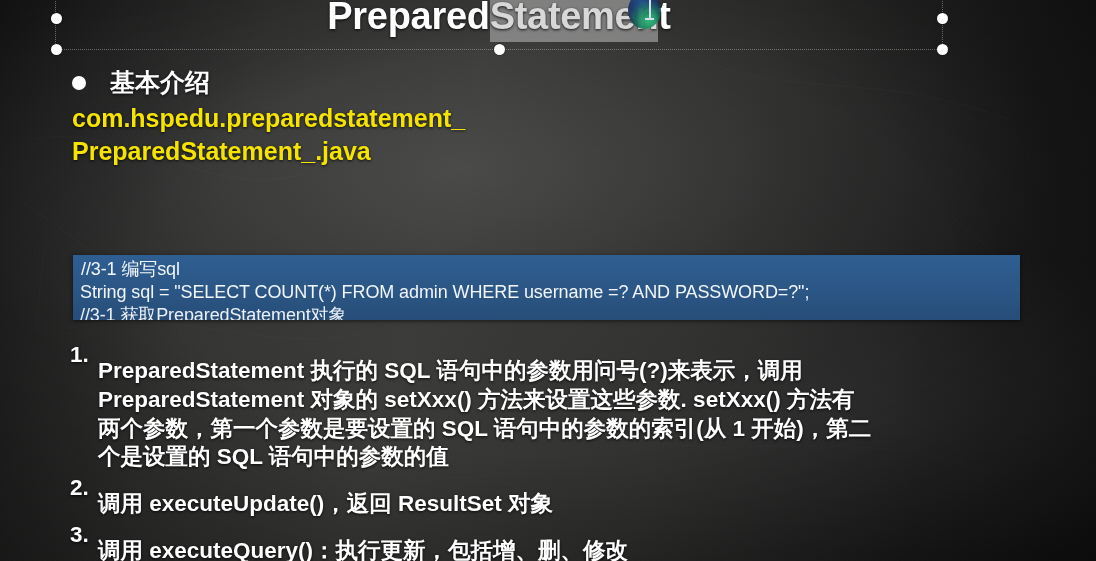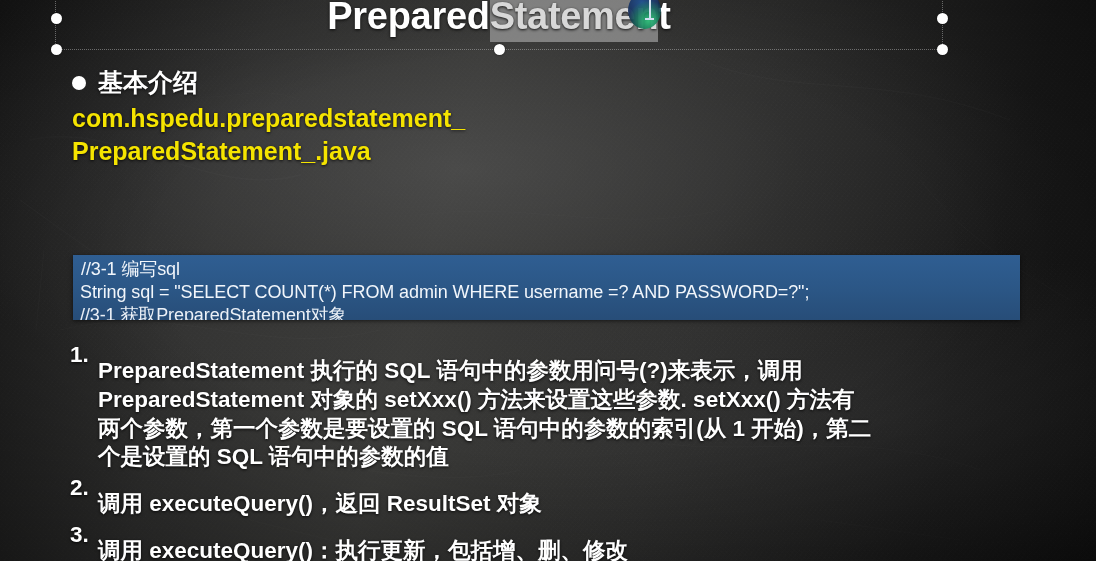--- a/index.html
+++ b/index.html
@@ -125,21 +125,21 @@
     display: block;
   }
 
   
   #bullet-row {
     position: absolute;
     left: 72px;
     top: 66px;
     display: flex;
     align-items: center;
-    gap: 12px;
+    gap: 24px;
   }
   #bullet-dot {
     width: 14px; height: 14px;
     border-radius: 50%;
     background: #ffffff;
     flex: 0 0 auto;
   }
   #bullet-label {
     font-size: 25px;
     font-weight: bold;
@@ -274,21 +274,21 @@
         <span class="ln">PreparedStatement 执行的 SQL 语句中的参数用问号(?)来表示，调用</span>
         <span class="ln">PreparedStatement 对象的 setXxx() 方法来设置这些参数. setXxx() 方法有</span>
         <span class="ln">两个参数，第一个参数是要设置的 SQL 语句中的参数的索引(从 1 开始)，第二</span>
         <span class="ln">个是设置的 SQL 语句中的参数的值</span>
       </span>
     </div>
 
     <div class="note">
       <span class="num">2.</span>
       <span class="body">
-        <span class="ln">调用 executeQuery()，返回 ResultSet 对象</span>
+        <span class="ln">调用 executeUpdate()，返回 ResultSet 对象</span>
       </span>
     </div>
 
     <div class="note">
       <span class="num">3.</span>
       <span class="body">
         <span class="ln">调用 executeQuery()：执行更新，包括增、删、修改</span>
       </span>
     </div>
 

